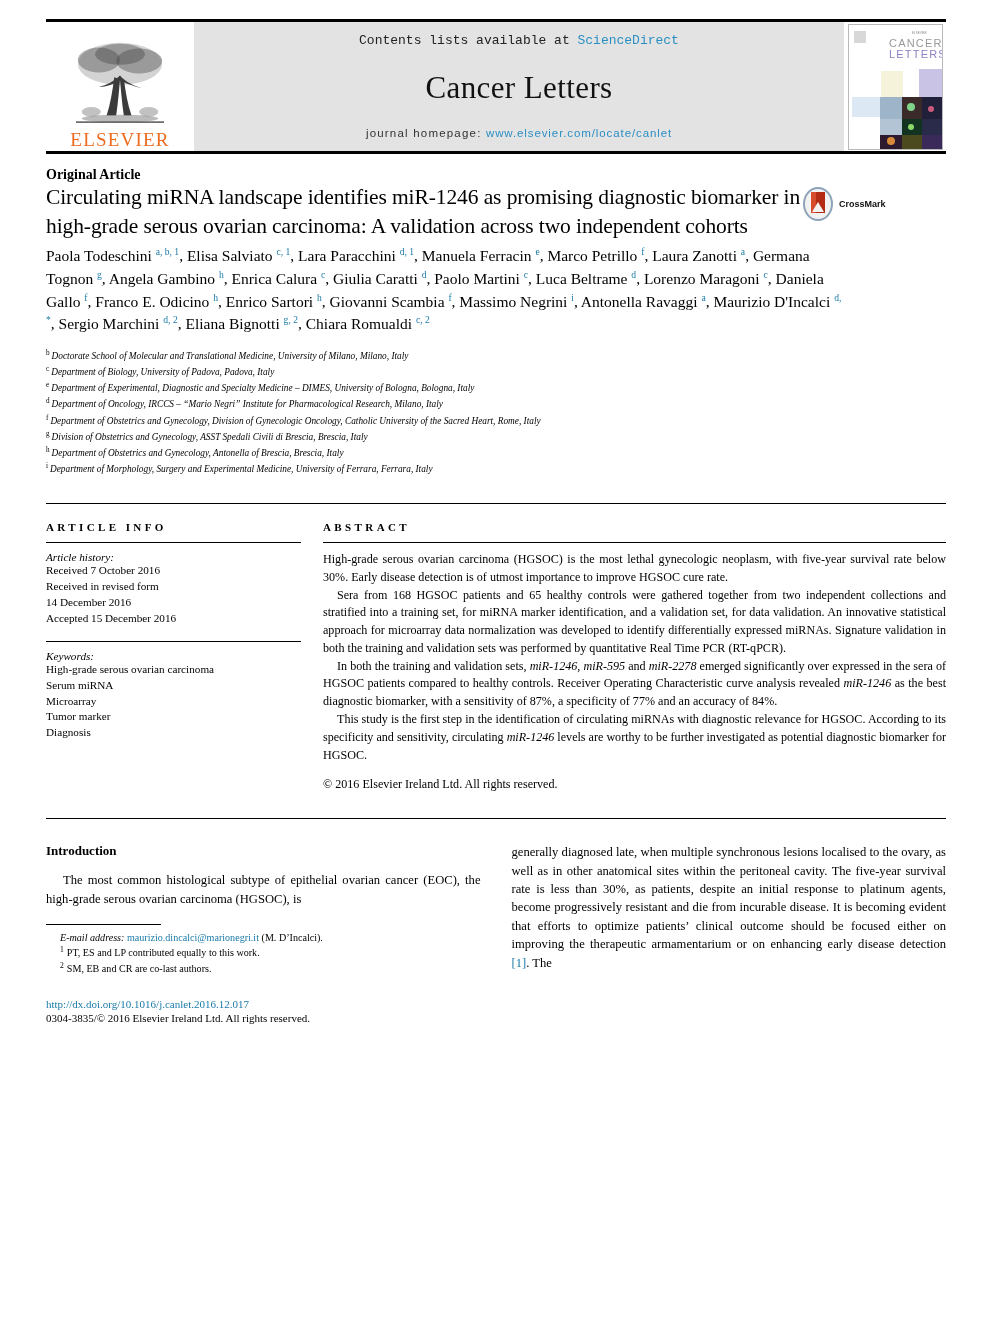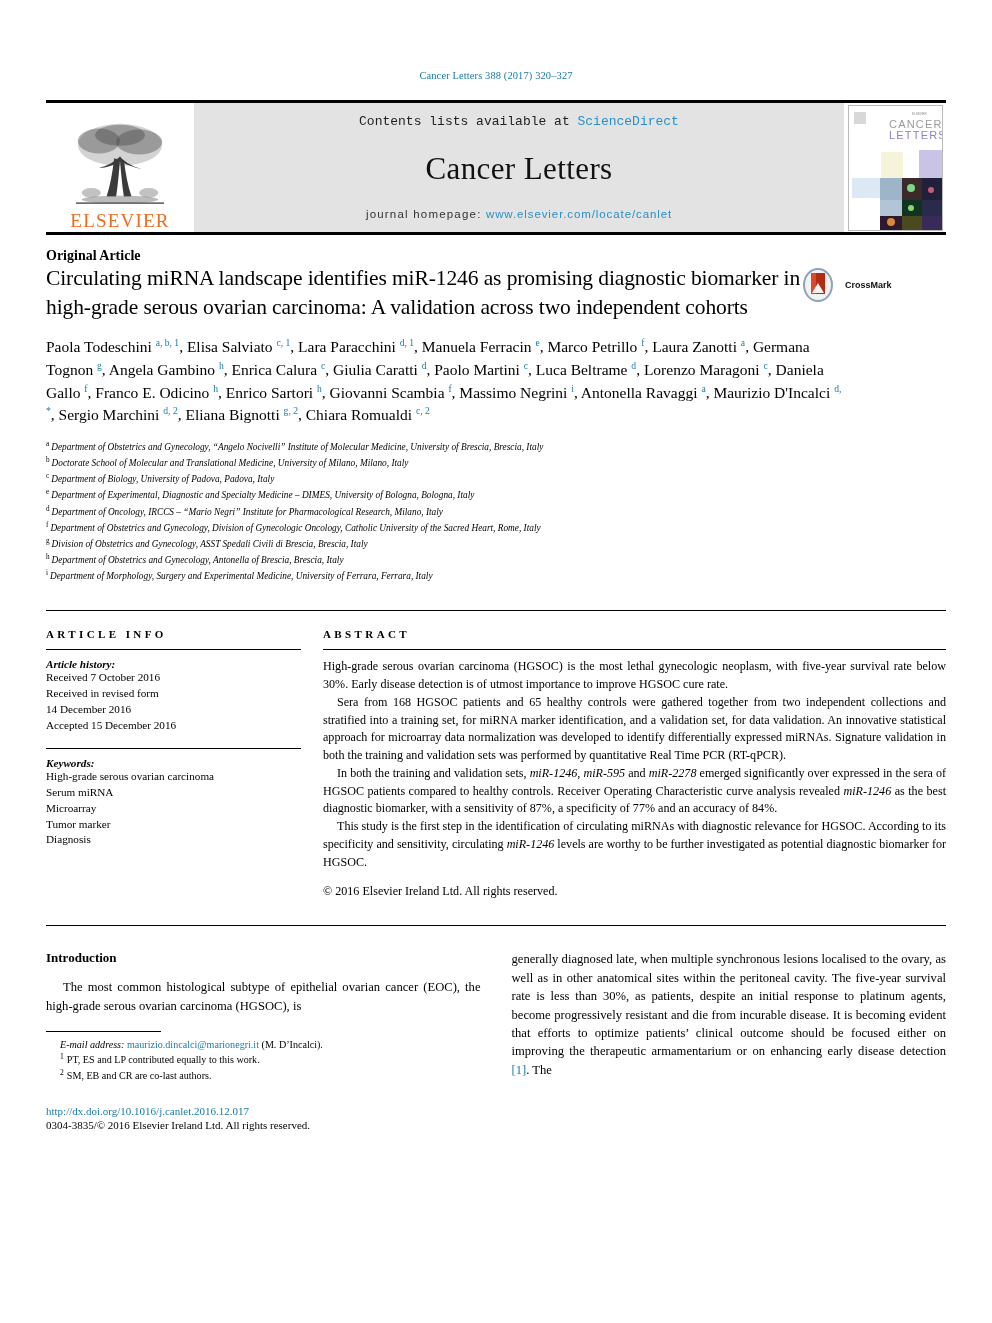--- a/index.html
+++ b/index.html
@@ -124,33 +124,33 @@
     font-weight: normal;
     margin: 0;
     letter-spacing: -.1px;
     max-width: 755px;
   }
   .crossmark {
     flex: 0 0 auto;
     width: 96px;
     display: flex;
     align-items: center;
-    gap: 10px;
+    gap: 4px;
     margin-top: 4px;
   }
   .crossmark-label {
     font-family: "Liberation Sans", sans-serif;
     font-size: 9px;
     font-weight: bold;
     color: #111;
   }
 
   
   .authors {
-    margin-top: 14px;
+    margin-top: 4px;
     font-size: 15.5px;
     line-height: 1.45;
     max-width: 800px;
   }
   .authors sup { color: #1a7aa8; font-size: 9.6px; vertical-align: super; }
 
   
   .affiliations { margin-top: 12px; }
   .aff {
     font-size: 9.3px;
@@ -173,21 +173,21 @@
 
   .band-head {
     font-family: "Liberation Serif", serif;
     font-size: 11px;
     font-weight: bold;
     letter-spacing: 3.4px;
     margin: 17px 0 9px 0;
   }
   .hr-thin { border-top: 1px solid #000; margin: 0 0 8px 0; }
 
-  .info-label { font-style: italic; font-size: 11.2px; font-weight: bold;}
+  .info-label { font-style: italic; font-size: 11.2px; font-weight: normal;}
   .info-line  { font-size: 11.2px; line-height: 1.42; }
   .info-gap   { height: 14px; }
 
   .abstract-p {
     font-size: 12.1px;
     line-height: 1.47;
     text-align: justify;
     margin: 0;
     text-indent: 14px;
   }
@@ -239,21 +239,20 @@
 
   .doi-block { margin-top: 22px; }
   .doi { font-size: 11px; color: #1a7aa8; }
   .issn { font-size: 11px; color: #000; margin-top: 2px; }
 </style>
 </head>
 <body>
 
 <div class="page">
 
-  <div class="running-head">Cancer Letters 388 (2017) 320–327</div>
 
   <div class="masthead">
 
     <div class="elsevier-cell">
       <svg class="tree-logo" viewBox="0 0 100 94">
         <g fill="#3b3b3b">
           <ellipse cx="50" cy="26" rx="44" ry="22" fill="#6e6e6e" opacity="0.30"></ellipse>
           <ellipse cx="28" cy="22" rx="22" ry="13" fill="#555" opacity="0.45"></ellipse>
           <ellipse cx="70" cy="23" rx="24" ry="13" fill="#555" opacity="0.45"></ellipse>
           <ellipse cx="50" cy="16" rx="26" ry="11" fill="#444" opacity="0.40"></ellipse>
@@ -320,21 +319,20 @@
         <rect x="10" y="5" width="5" height="21" fill="#d84a2c"></rect>
         <polygon points="17,15 23,25 11,25" fill="#f2f2f2"></polygon>
       </svg>
       <span class="crossmark-label">CrossMark</span>
     </div>
   </div>
 
   <div class="authors"><span>Paola Todeschini </span><sup>a, b, 1</sup>, <span>Elisa Salviato </span><sup>c, 1</sup>, <span>Lara Paracchini </span><sup>d, 1</sup>, <span>Manuela Ferracin </span><sup>e</sup>, <span>Marco Petrillo </span><sup>f</sup>, <span>Laura Zanotti </span><sup>a</sup>, <span>Germana Tognon </span><sup>g</sup>, <span>Angela Gambino </span><sup>h</sup>, <span>Enrica Calura </span><sup>c</sup>, <span>Giulia Caratti </span><sup>d</sup>, <span>Paolo Martini </span><sup>c</sup>, <span>Luca Beltrame </span><sup>d</sup>, <span>Lorenzo Maragoni </span><sup>c</sup>, <span>Daniela Gallo </span><sup>f</sup>, <span>Franco E. Odicino </span><sup>h</sup>, <span>Enrico Sartori </span><sup>h</sup>, <span>Giovanni Scambia </span><sup>f</sup>, <span>Massimo Negrini </span><sup>i</sup>, <span>Antonella Ravaggi </span><sup>a</sup>, <span>Maurizio D'Incalci </span><sup>d, *</sup>, <span>Sergio Marchini </span><sup>d, 2</sup>, <span>Eliana Bignotti </span><sup>g, 2</sup>, <span>Chiara Romualdi </span><sup>c, 2</sup></div>
 
   <div class="affiliations">
-      <div class="aff"><sup>a</sup><span>Department of Obstetrics and Gynecology, “Angelo Nocivelli” Institute of Molecular Medicine, University of Brescia, Brescia, Italy</span></div>
       <div class="aff"><sup>b</sup><span>Doctorate School of Molecular and Translational Medicine, University of Milano, Milano, Italy</span></div>
       <div class="aff"><sup>c</sup><span>Department of Biology, University of Padova, Padova, Italy</span></div>
       <div class="aff"><sup>e</sup><span>Department of Experimental, Diagnostic and Specialty Medicine – DIMES, University of Bologna, Bologna, Italy</span></div>
       <div class="aff"><sup>d</sup><span>Department of Oncology, IRCCS – “Mario Negri” Institute for Pharmacological Research, Milano, Italy</span></div>
       <div class="aff"><sup>f</sup><span>Department of Obstetrics and Gynecology, Division of Gynecologic Oncology, Catholic University of the Sacred Heart, Rome, Italy</span></div>
       <div class="aff"><sup>g</sup><span>Division of Obstetrics and Gynecology, ASST Spedali Civili di Brescia, Brescia, Italy</span></div>
       <div class="aff"><sup>h</sup><span>Department of Obstetrics and Gynecology, Antonella of Brescia, Brescia, Italy</span></div>
       <div class="aff"><sup>i</sup><span>Department of Morphology, Surgery and Experimental Medicine, University of Ferrara, Ferrara, Italy</span></div>
     </div>
 

